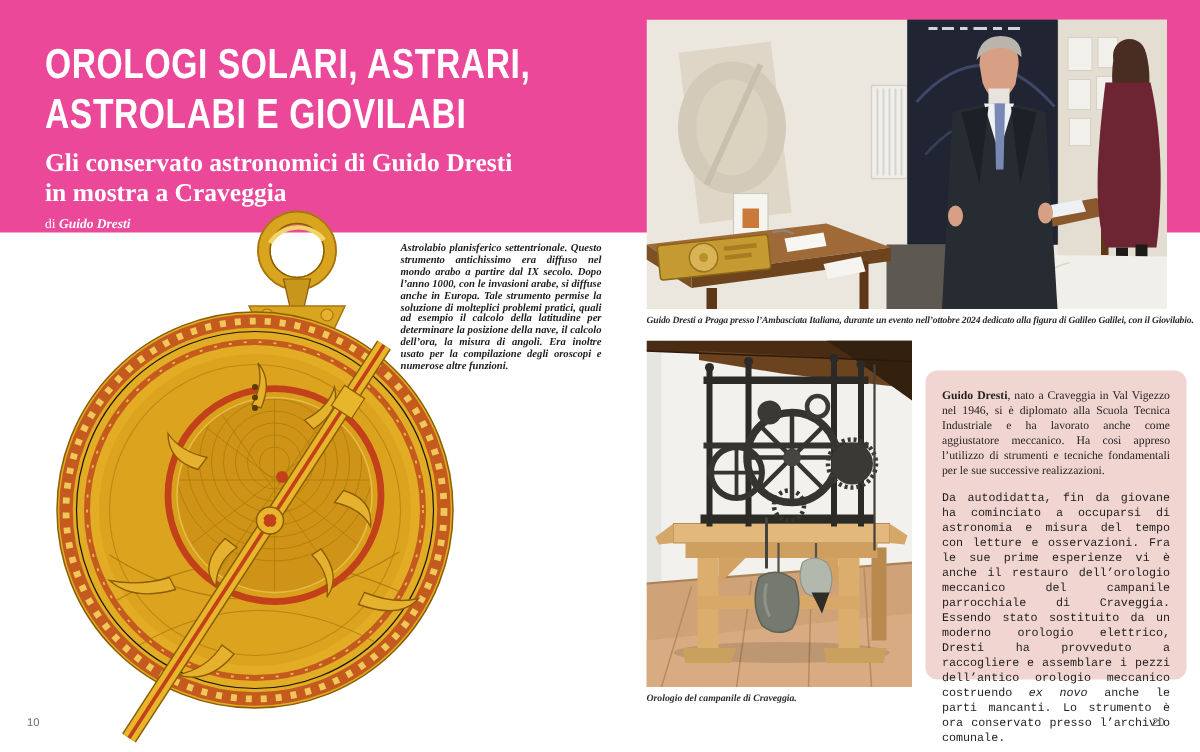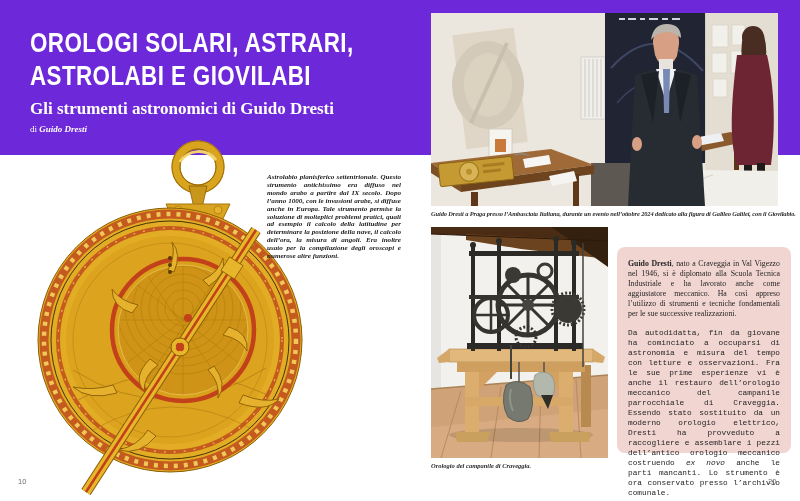--- a/index.html
+++ b/index.html
@@ -38,21 +38,21 @@
     margin-top:5px;
     color:#ffffff;
     font-size:9px;
   }
   .byline .author { font-weight:bold; font-style:italic; }
 
   
   .astrolabe-wrap { position:absolute; left:18px; top:130px; width:285px; height:368px; }
 
   .astro-caption {
-    position:absolute; left:267px; top:174px; width:134px;
+    position:absolute; left:267px; top:162px; width:134px;
     font-size:7.1px; line-height:7.9px;
     font-weight:bold; font-style:italic;
     color:#1c1c1c;
     text-align:justify;
   }
 
   .page-num {
     position:absolute; top:477px;
     font-family:Liberation Sans, sans-serif;
     font-size:7.5px; color:#6e6e6e;
@@ -85,27 +85,28 @@
     color:#1f1f1f;
     text-align:justify;
   }
   .bio-box p + p { margin-top:9px;font-family:Liberation Mono, monospace; }
   .bio-box .lead { font-weight:bold; }
   .bio-box .it { font-style:italic; }
 </style>
 </head>
 <body>
 
-<header class="banner" style="background-color: #6d28d9;">
+<header class="banner" style="background-color: #ec4899;">
   <h1 class="title">
     <span>OROLOGI SOLARI, ASTRARI,</span><br>
     <span>ASTROLABI E GIOVILABI</span>
   </h1>
   <h2 class="subtitle">
-    <span>Gli strumenti astronomici di Guido Dresti</span><br>
+    <span>Gli conservato astronomici di Guido Dresti</span><br>
+    <span>in mostra a Craveggia</span>
   </h2>
   <div class="byline">
     <span>di </span><span class="author">Guido Dresti</span>
   </div>
 </header>
 
 <div class="astrolabe-wrap">
   <svg width="285" height="368" viewBox="0 0 285 368">
 
     <g>

